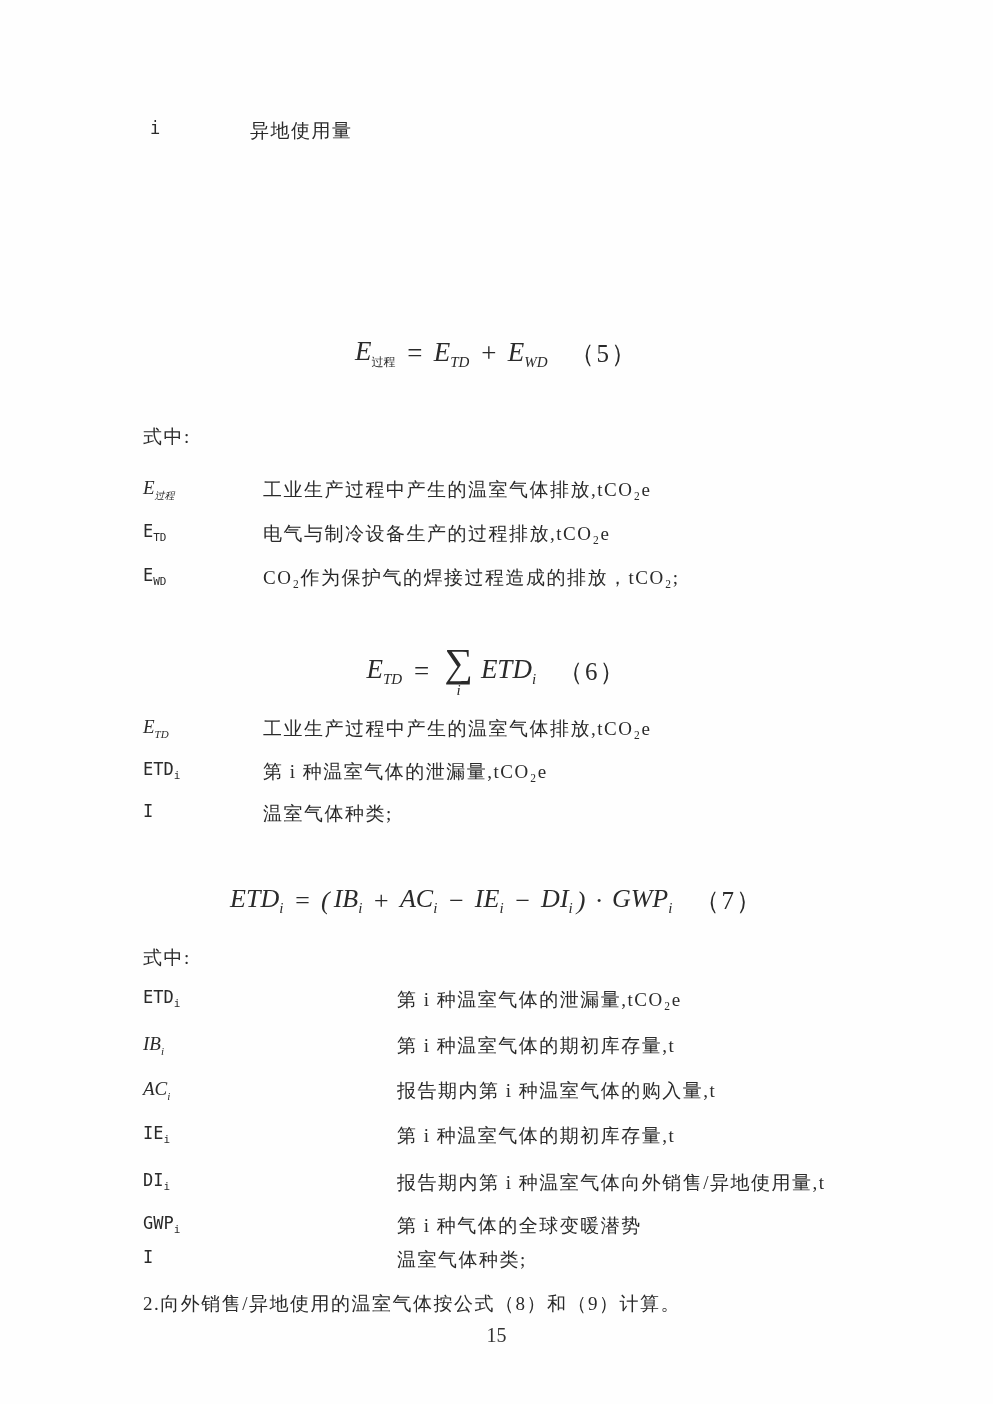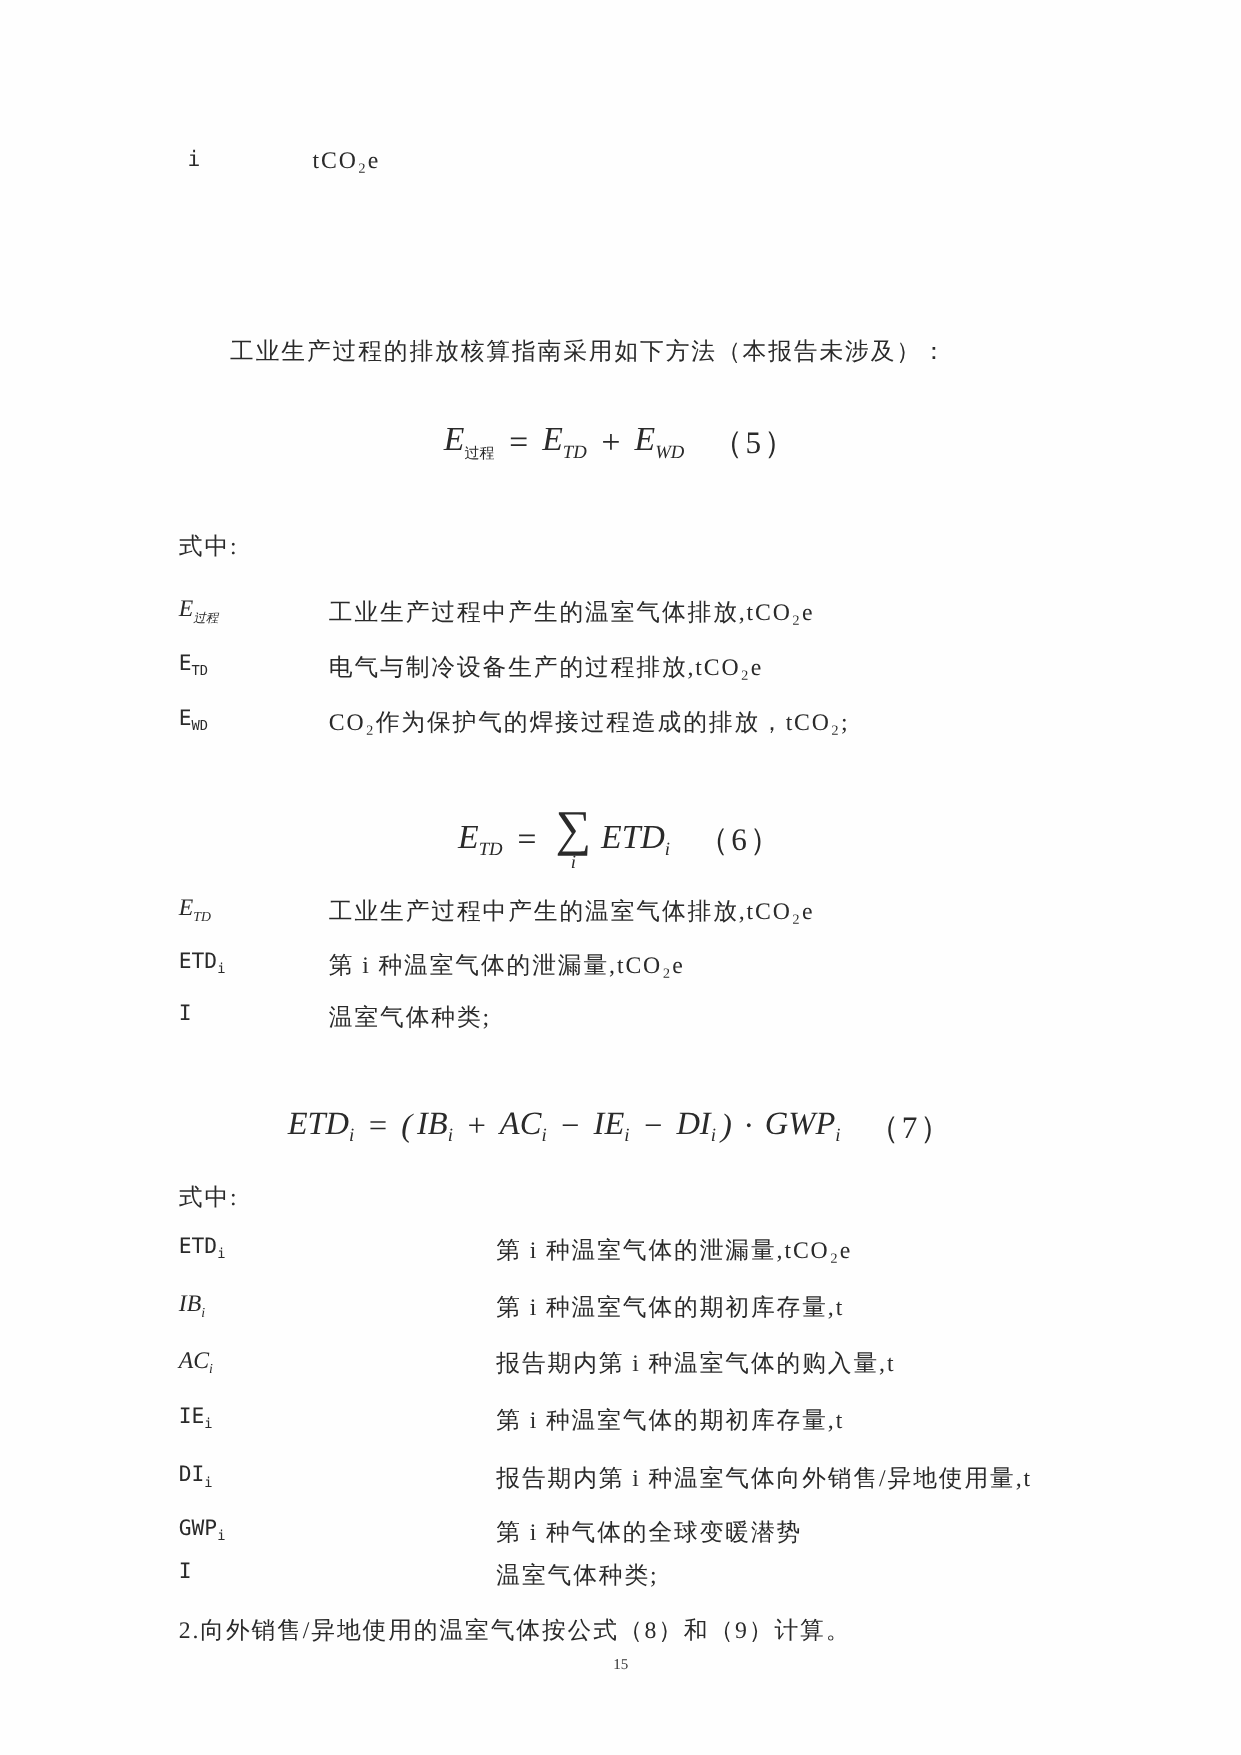--- a/index.html
+++ b/index.html
@@ -27,36 +27,35 @@
     font-style:italic; font-size:27px; color:#2a2a2a;
   }
   .formula .tok { white-space:nowrap; }
   .formula sub { font-size:15px; font-style:italic; }
   .formula sub.cjk { font-size:12px; font-style:normal; }
   .formula .op { margin:0 6px; }
   .formula .ftag { font-style:normal; margin-left:18px; font-size:25px; letter-spacing:2px; color:#2a2a2a; }
   .sigma-stack { display:inline-flex; flex-direction:column; align-items:center; margin:0 4px; }
   .sigma { font-style:normal; font-size:40px; line-height:0.9; }
   .sigma-sub { font-size:15px; font-style:italic; line-height:1; margin-top:2px; }
-  .pagenum { text-align:center; font-size:12px; color:#333; }
+  .pagenum { text-align:center; font-size:20px; color:#333; }
   .indent { padding-left:184px; }
   .lmargin { padding-left:143px; }
 </style>
 </head>
 <body>
 
 <div class="page">
 
   <div class="abs top-def cn" style="top:118px;">
     <span class="term term-mono">i</span>
-    <span class="desc">tCO₂e</span>
+    <span class="desc">异地使用量</span>
   </div>
 
 
-  <div class="abs indent cn" style="top:268px;">工业生产过程的排放核算指南采用如下方法（本报告未涉及）：</div>
 
   <div class="formula" style="top:336px;">
     <span class="tok"><span>E</span><sub class="cjk">过程</sub></span>
     <span class="op">=</span>
     <span class="tok"><span>E</span><sub>TD</sub></span>
     <span class="op">+</span>
     <span class="tok"><span>E</span><sub>WD</sub></span>
     <span class="ftag">（5）</span>
   </div>
 

